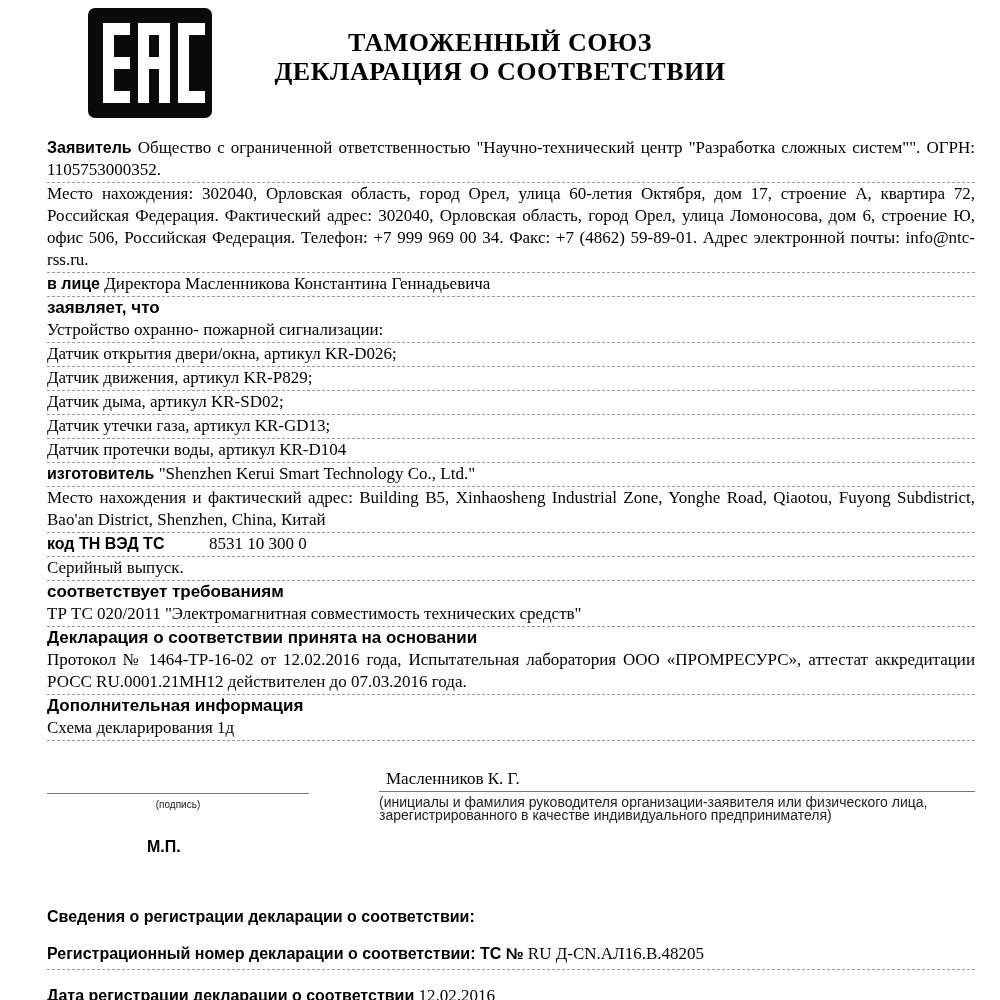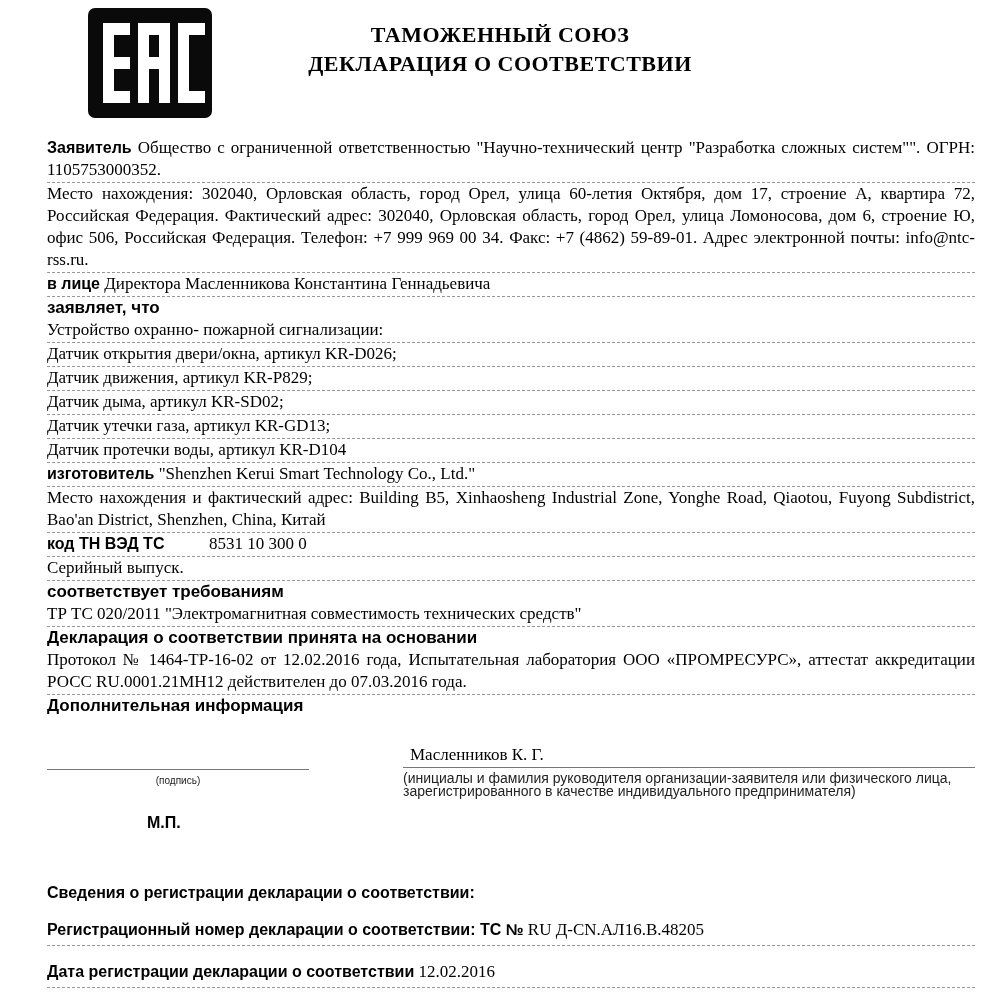--- a/index.html
+++ b/index.html
@@ -8,38 +8,38 @@
     position:relative;
     width:1000px; height:1000px;
     background:#fff; color:#000;
     font-family:"Liberation Serif", serif;
     overflow:hidden;
   }
   
   .header { position:relative; height:134px; }
   .eac-logo { position:absolute; left:88px; top:8px; width:124px; height:110px; }
   .titles {
-    padding-top:20px; text-align:center;
+    padding-top:28px; text-align:center;
     font-family:"Liberation Serif", serif;
-    font-weight:bold; font-size:22px; line-height:29px;
+    font-weight:bold; font-size:26px; line-height:29px;
     letter-spacing:0.5px;
   }
   
   .content { margin:3px 25px 0 47px; }
   .serif  { font-family:"Liberation Serif", serif; font-size:17px; }
   .lbl    { font-family:"Liberation Sans", sans-serif; font-weight:bold; font-size:16px; }
   .row    { line-height:22px; font-size:17px; }
   .dashed { border-bottom:1px dashed #999; padding-bottom:1px; }
   .just   { text-align:justify; }
   .tnved-label { display:inline-block; width:162px; }
   .gap-top { margin-top:12px; }
   
   .sig-area { display:flex; margin:26px 25px 0 47px; }
   .sig-left { width:262px; padding-top:26px; }
-  .sig-right { margin-left:94px; flex:1; }
+  .sig-right { margin-left:70px; flex:1; }
   .sig-line { border-bottom:1px solid #777; height:0; }
   .sig-caption {
     font-family:"Liberation Sans", sans-serif; font-size:10px; color:#222;
     text-align:center; padding-top:5px;
   }
   .sig-caption-right {
     font-family:"Liberation Sans", sans-serif; font-size:14px; color:#222;
     line-height:13px; padding-top:4px; text-align:left;
   }
   .sig-name { font-size:17px; line-height:24px; padding-left:7px; }
@@ -113,20 +113,21 @@
     <div class="row lbl">соответствует требованиям</div>
 
     <div class="row serif dashed">ТР ТС 020/2011 "Электромагнитная совместимость технических средств"</div>
 
     <div class="row lbl">Декларация о соответствии принята на основании</div>
 
     <div class="row serif dashed just">Протокол № 1464-ТР-16-02 от 12.02.2016 года, Испытательная лаборатория ООО «ПРОМРЕСУРС», аттестат аккредитации РОСС RU.0001.21МН12 действителен до 07.03.2016 года.</div>
 
     <div class="row lbl">Дополнительная информация</div>
 
+    <div class="row serif dashed">Схема декларирования 1д</div>
 
 
   </div>
 
   <div class="sig-area">
     <div class="sig-left">
       <div class="sig-line"></div>
       <div class="sig-caption">(подпись)</div>
       <div class="stamp">М.П.</div>
     </div>

